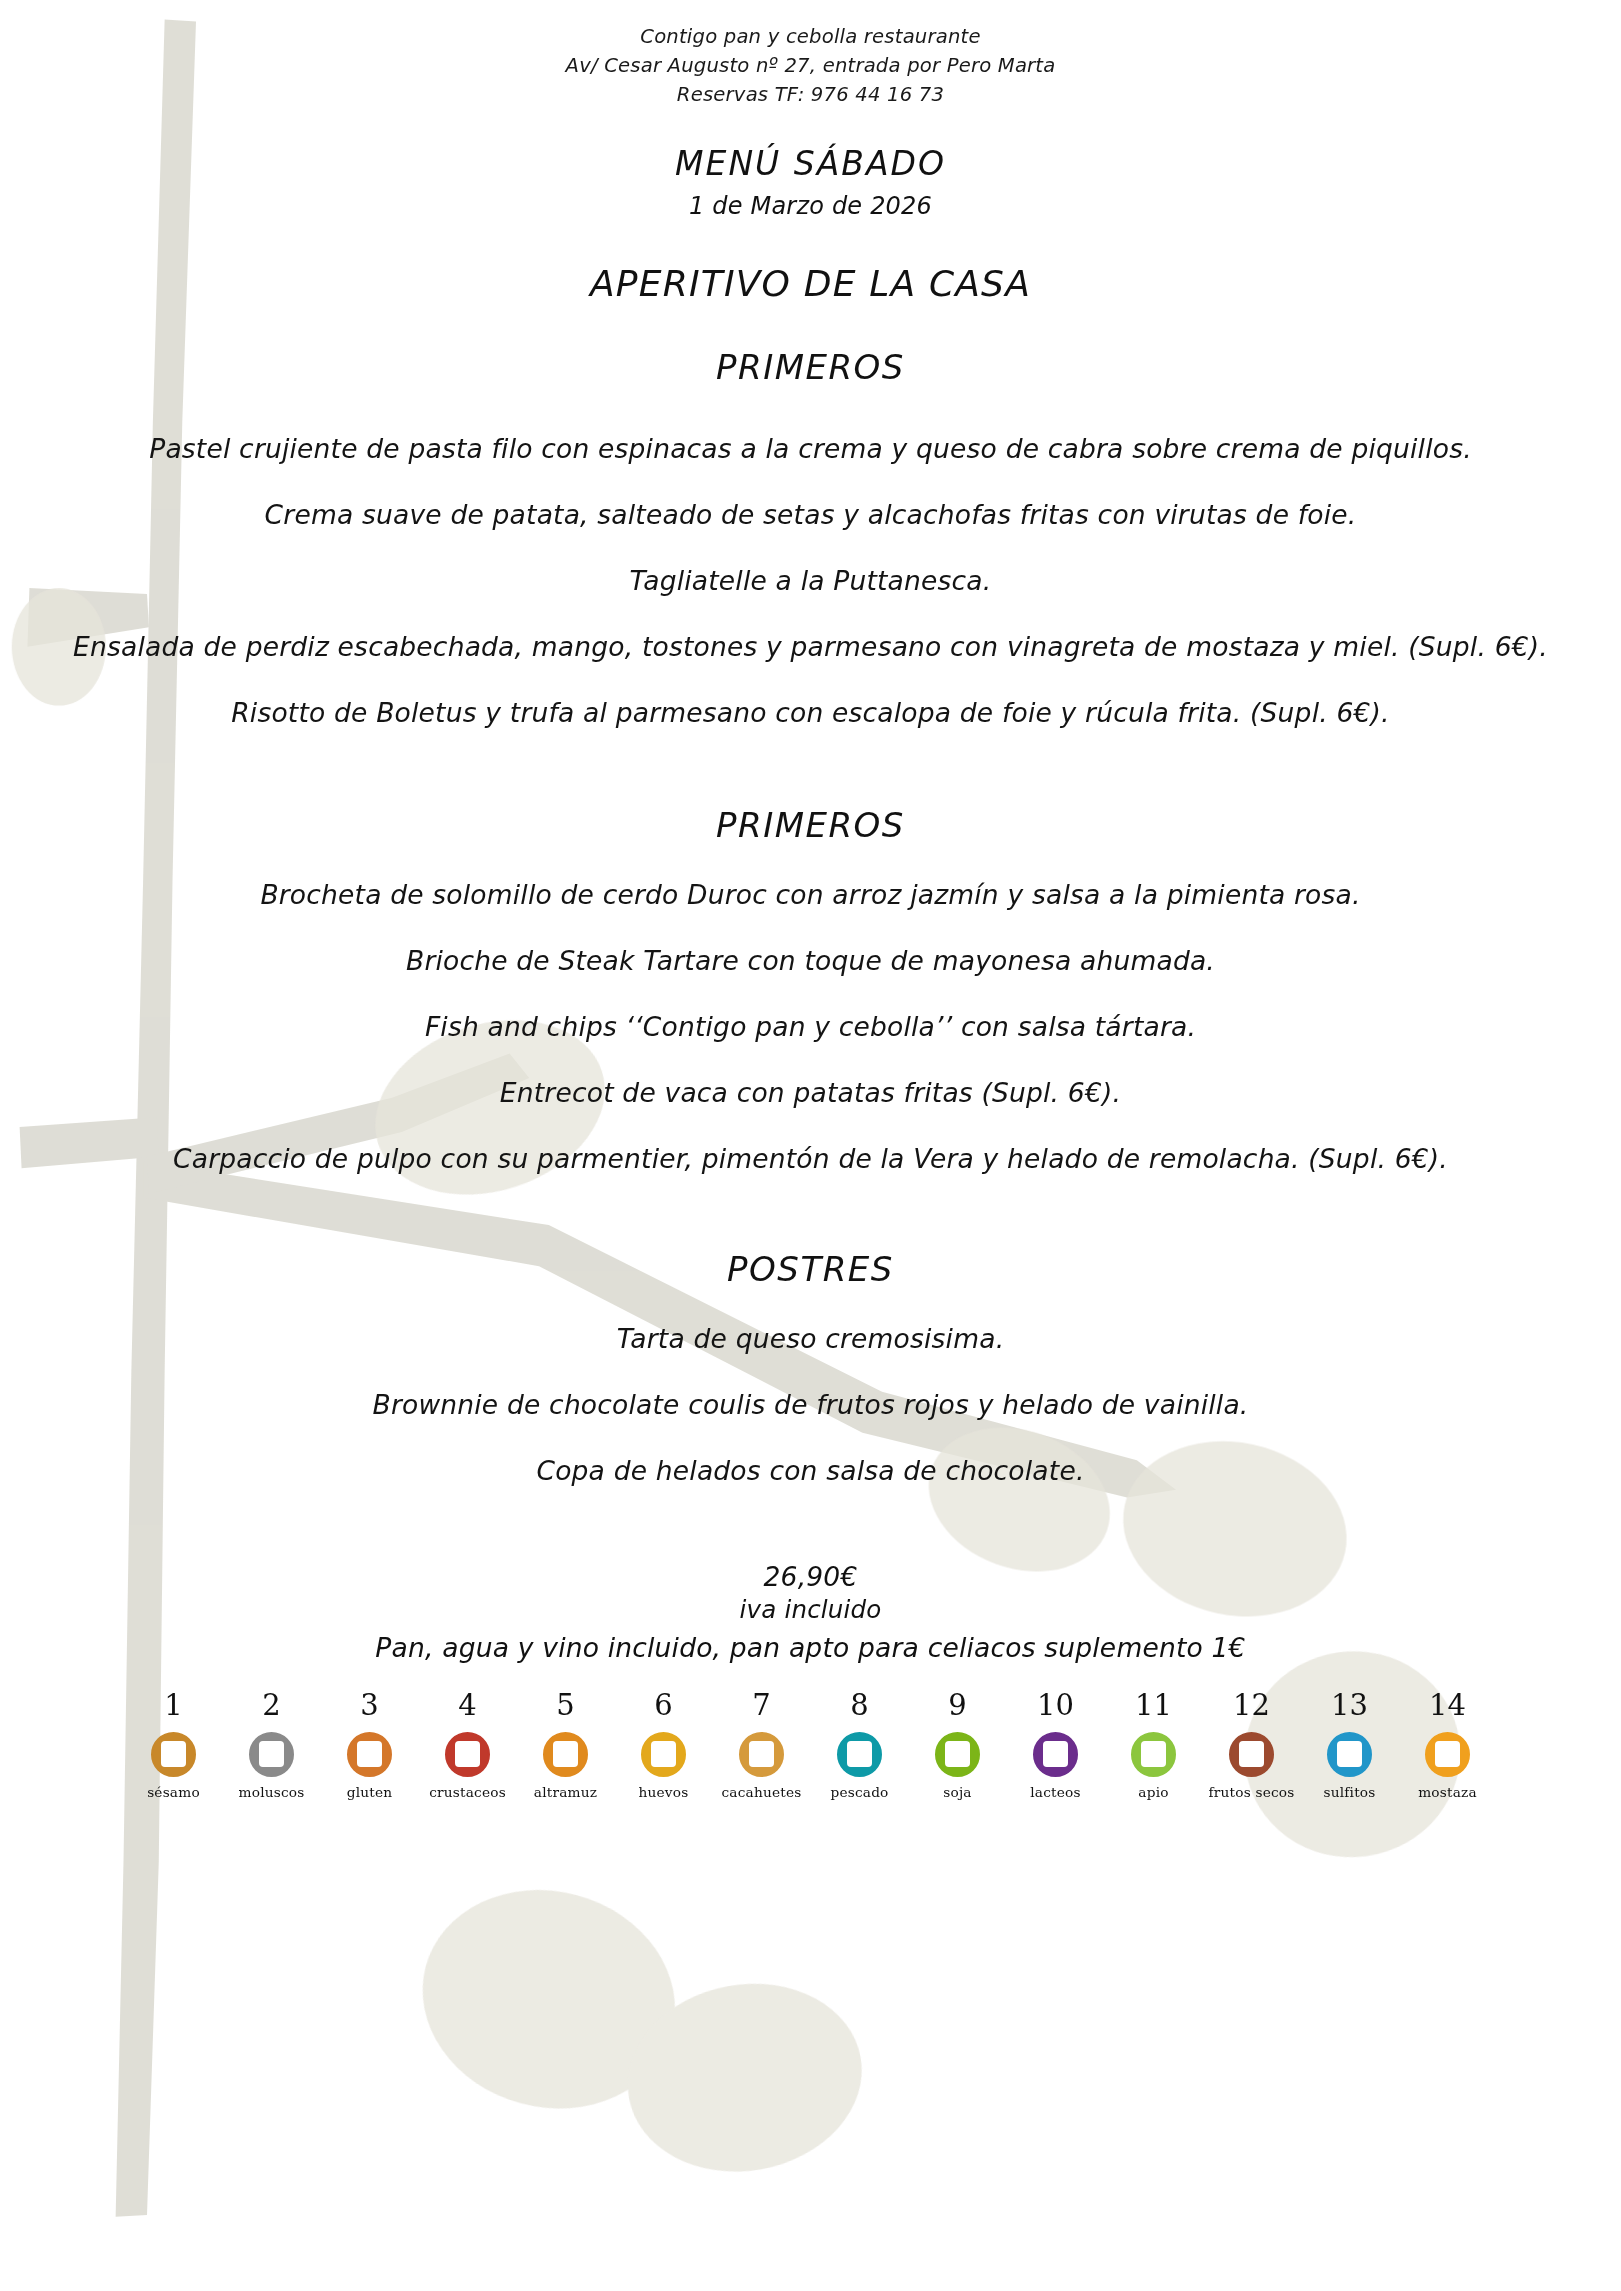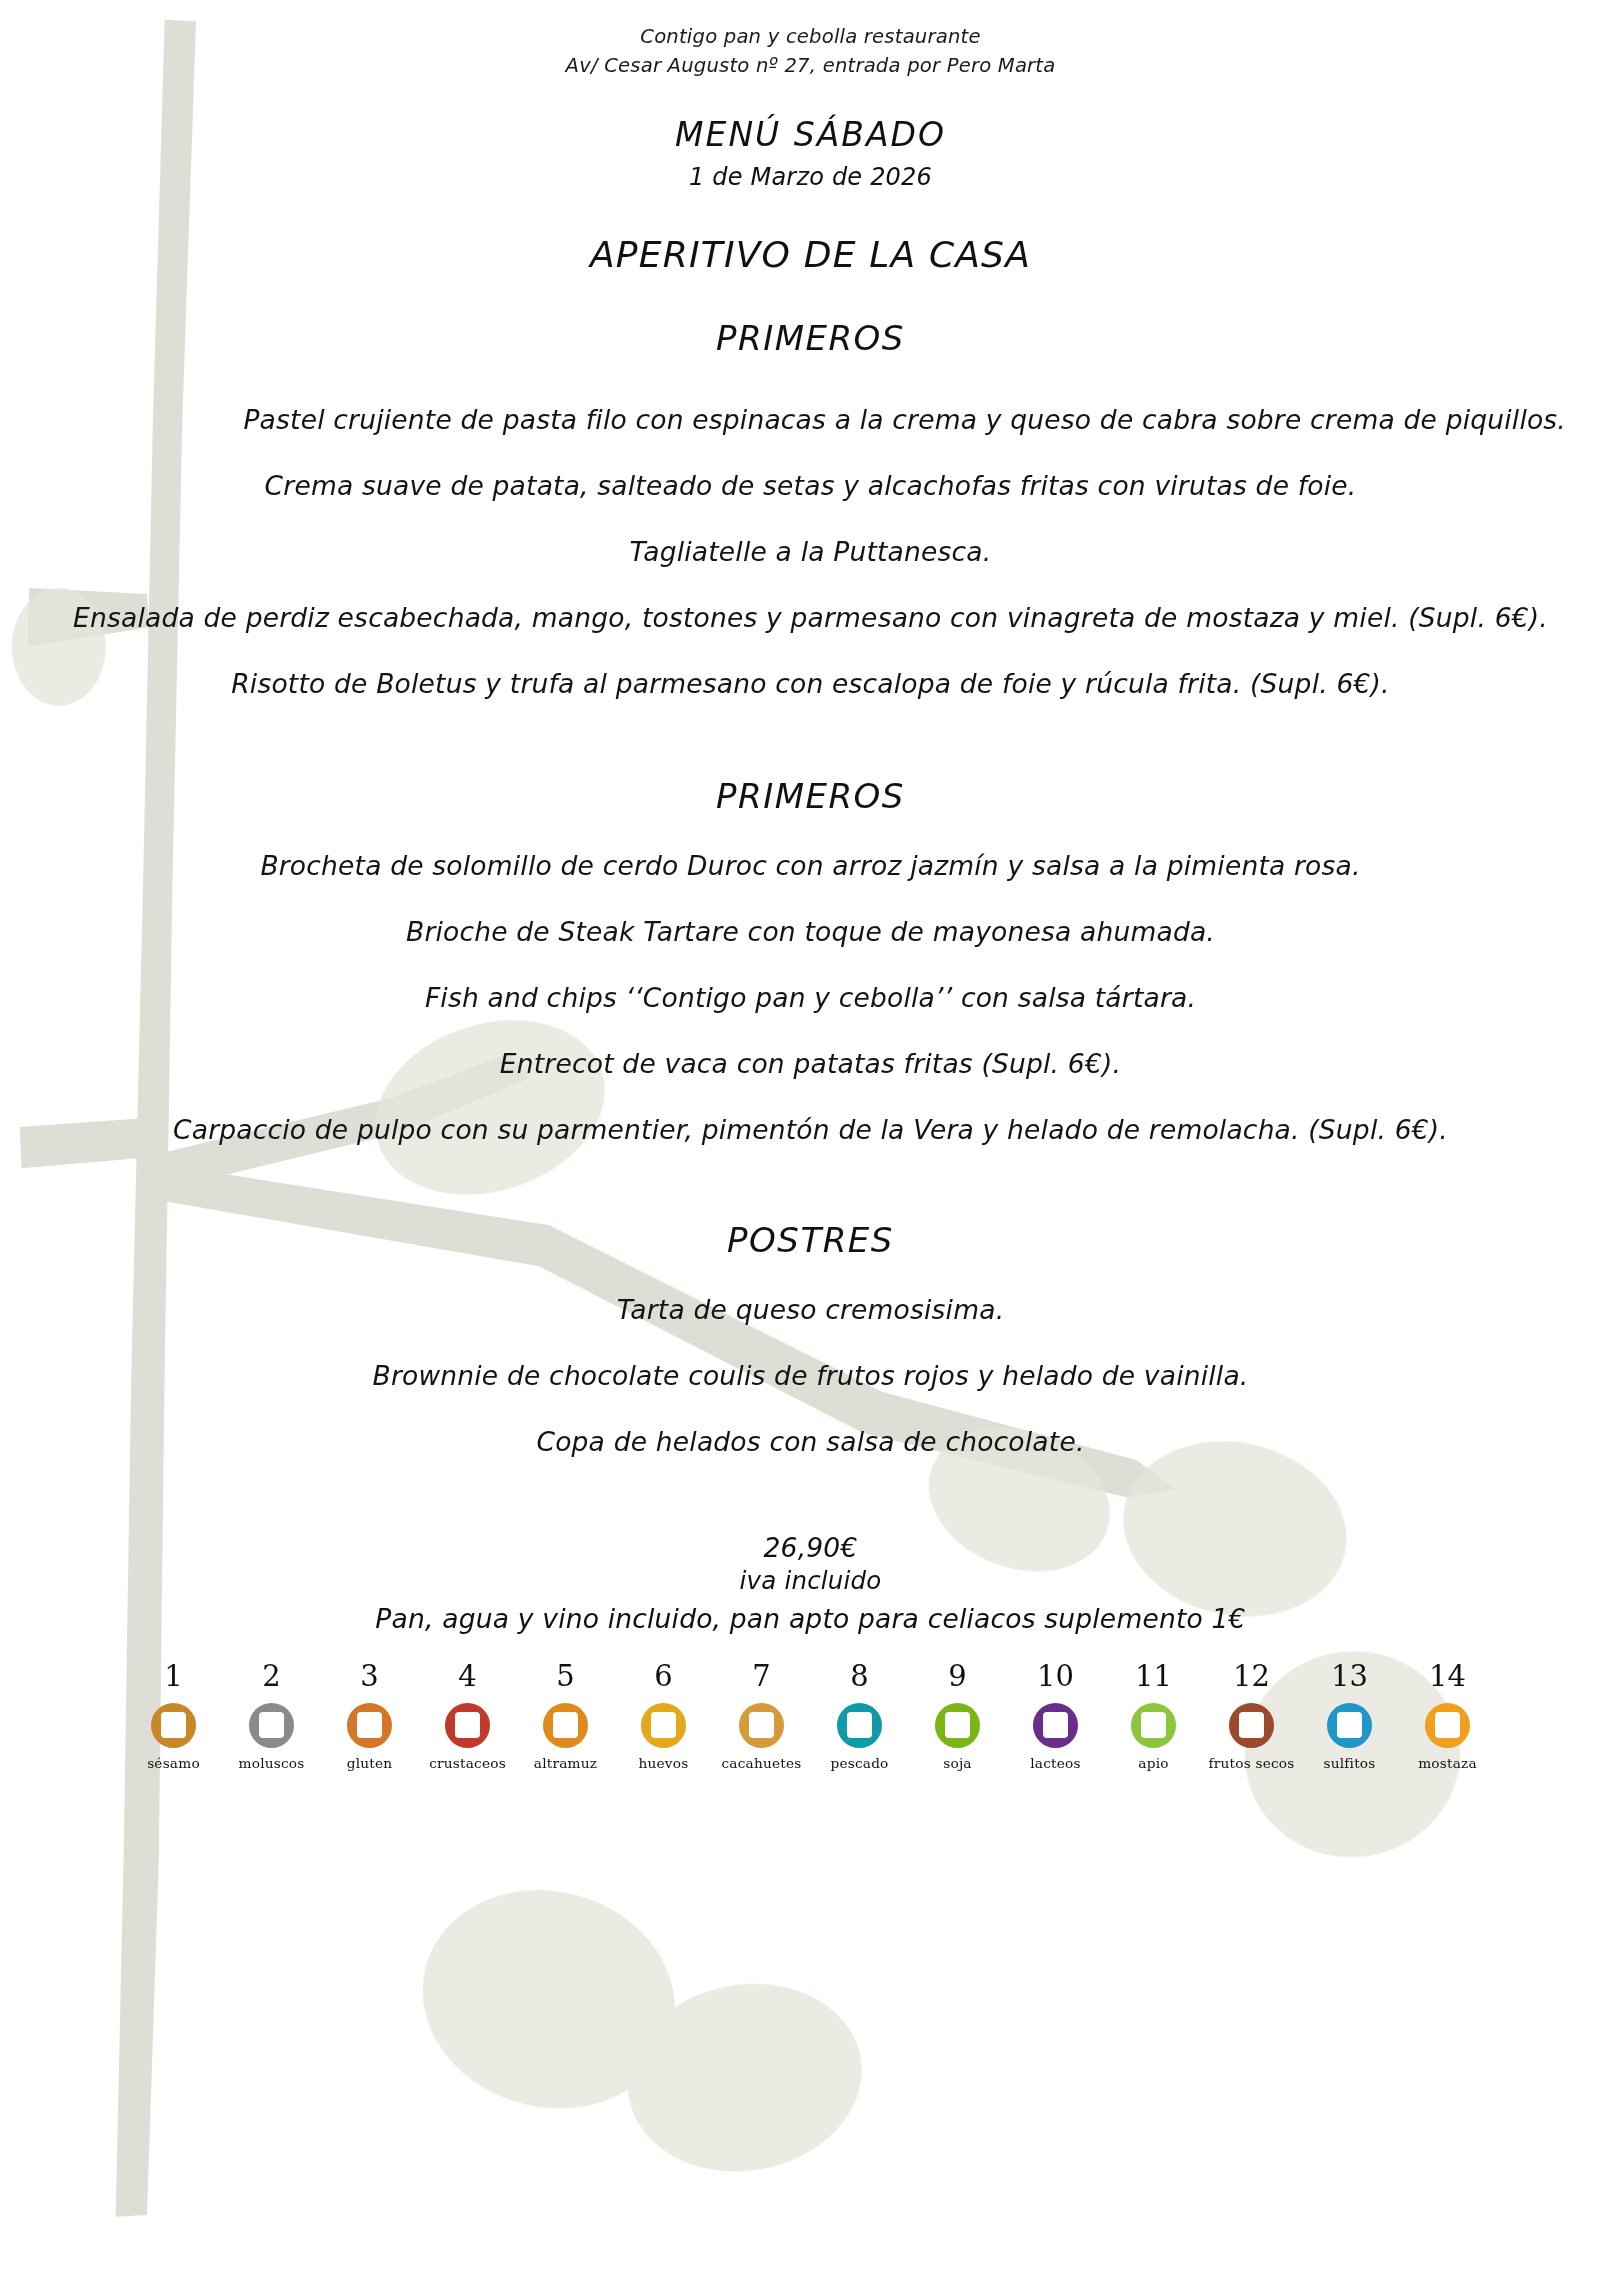--- a/index.html
+++ b/index.html
@@ -83,21 +83,21 @@
     padding: 0;
   }
   .dish {
     font-size: 26.5px;
     line-height: 33px;
     font-style: italic;
     margin-top: 33px;
     color: #141414;
     white-space: nowrap;
   }
-  .primeros-list .dish:first-child { margin-top: 45px; text-align: right; }
+  .primeros-list .dish:first-child { margin-top: 45px; }
   .segundos-list .dish:first-child { margin-top: 33px; }
   .postres-list .dish:first-child { margin-top: 33px; }
 
   .price-block {
     margin-top: 73px;
     text-align: center;
   }
   .price {
     font-size: 26.5px;
     font-style: italic;
@@ -181,20 +181,21 @@
     <ellipse cx="560" cy="2040" rx="130" ry="110" transform="rotate(15 560 2040)"></ellipse>
     <ellipse cx="760" cy="2120" rx="120" ry="95" transform="rotate(-10 760 2120)"></ellipse>
     <ellipse cx="60" cy="660" rx="48" ry="60"></ellipse>
   </g>
 </svg>
 
 <div class="page">
 
   <div class="header-line hand">Contigo pan y cebolla restaurante</div>
   <div class="header-line hand">Av/ Cesar Augusto nº 27, entrada por Pero Marta</div>
+  <div class="header-line hand">Reservas TF: 976 44 16 73</div>
 
   <div class="menu-title hand">MENÚ SÁBADO</div>
   <div class="menu-date hand">1 de Marzo de 2026</div>
 
   <div class="aperitivo hand">APERITIVO DE LA CASA</div>
 
   <div class="section-title primeros hand">PRIMEROS</div>
   <ul class="dish-list primeros-list">
     <li class="dish hand">Pastel crujiente de pasta filo con espinacas a la crema y queso de cabra sobre crema de piquillos.</li>
     <li class="dish hand">Crema suave de patata, salteado de setas y alcachofas fritas con virutas de foie.</li>

